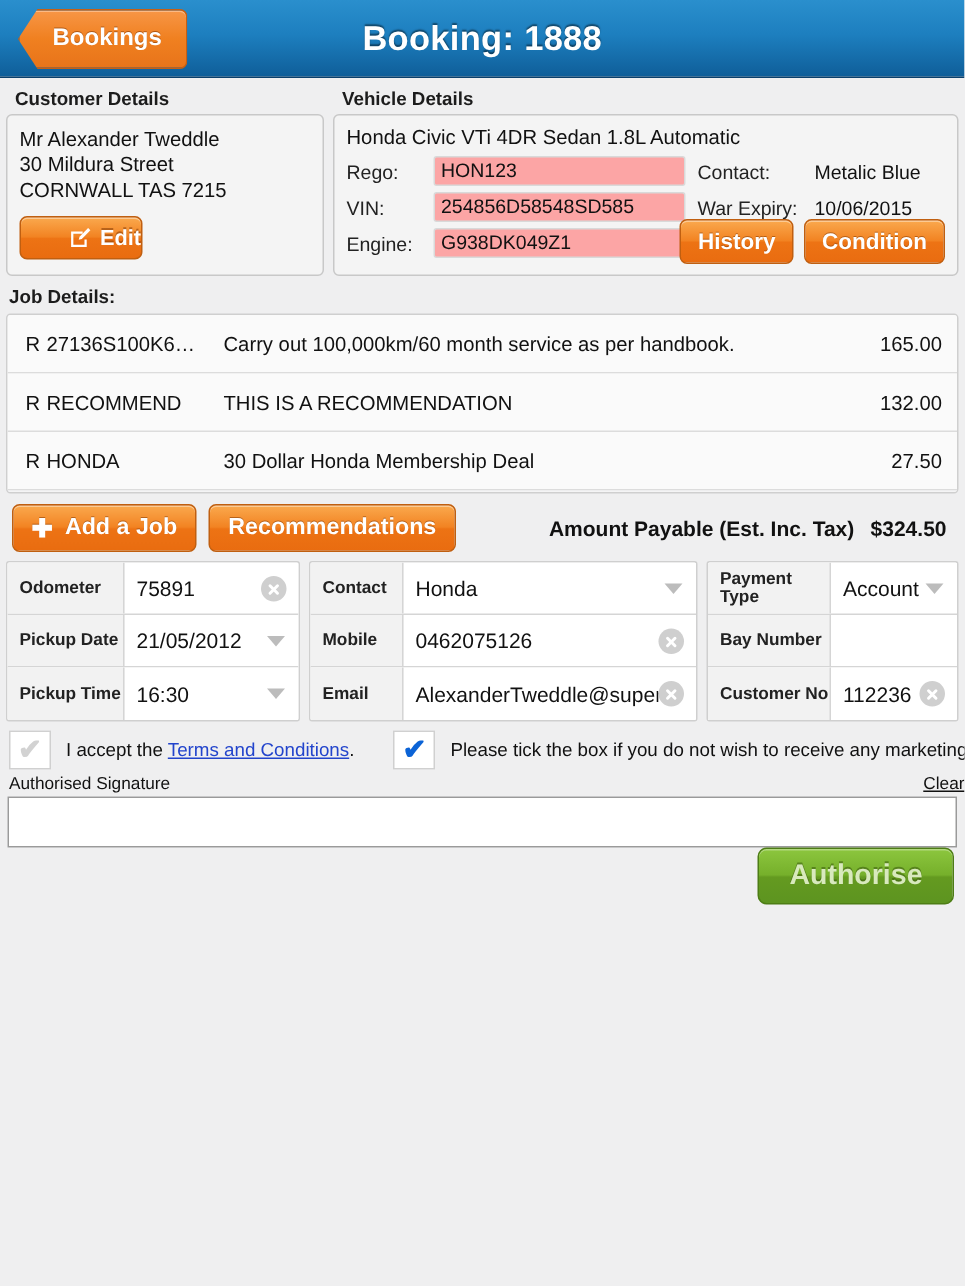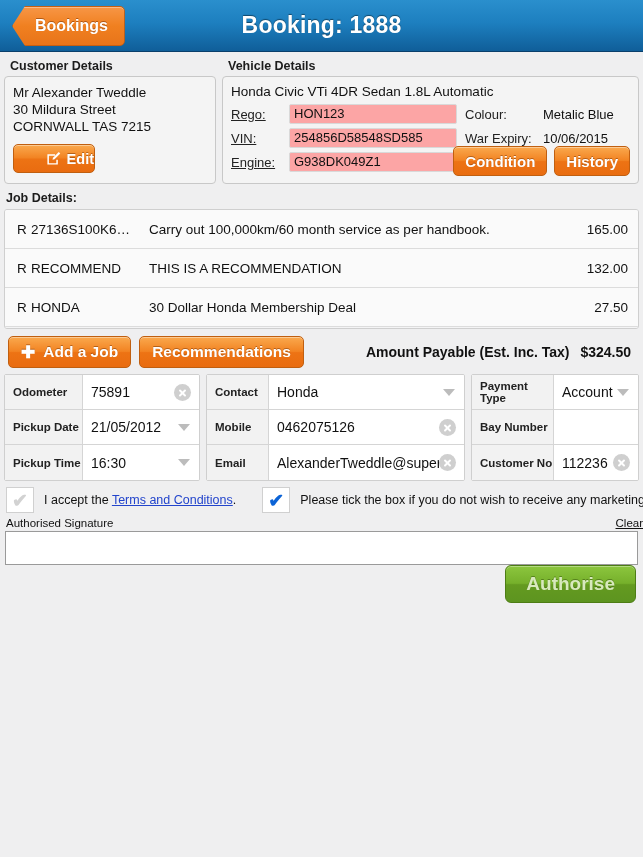--- a/index.html
+++ b/index.html
@@ -64,21 +64,21 @@
     box-shadow: inset 0 1px 0 rgba(255,255,255,.4);
     cursor: pointer; white-space: nowrap;
   }
   .edit-btn { margin-top: 9px; height: 29px; width: 82px; font-size: 14.5px; justify-content: flex-end; }
   .edit-ico { width: 15px; height: 15px; position: relative; display:inline-block; }
   .edit-ico svg { display:block; }
 
   .veh-name { font-size: 13.5px; color: #111; margin-bottom: 4px; }
   .veh-grid { font-size: 13px; color: #111; }
   .veh-line { display: flex; align-items: center; height: 22px; margin-bottom: 2px; }
-  .veh-lab { width: 58px; color: #222; flex: 0 0 58px; text-decoration: underline; }
+  .veh-lab { width: 58px; color: #222; flex: 0 0 58px; }
   .veh-val-box {
     background: #fca5a5; border: 1px solid #d9d9d9; border-radius: 2px;
     height: 20px; line-height: 18px; padding: 0 4px; width: 168px;
     font-size: 13px; overflow: hidden; white-space: nowrap;
   }
   .veh-lab2 { width: 86px; flex: 0 0 86px; padding-left: 8px; color: #222; }
   .veh-val2 { font-size: 13px; }
   .veh-btns { position: absolute; right: 8px; bottom: 7px; display: flex; gap: 7px; }
   .veh-btns .btn-orange { height: 30px; font-size: 15px; padding: 0 11px; }
 
@@ -208,40 +208,40 @@
     </div>
 
     <div class="panel panel-veh">
       <div class="panel-title">Vehicle Details</div>
       <div class="panel-box">
         <div class="veh-name">Honda Civic VTi 4DR Sedan 1.8L Automatic</div>
         <div class="veh-grid">
           <div class="veh-line">
             <span class="veh-lab">Rego:</span>
             <span class="veh-val-box">HON123</span>
-            <span class="veh-lab2">Colour:</span>
+            <span class="veh-lab2">Contact:</span>
             <span class="veh-val2">Metalic Blue</span>
           </div>
           <div class="veh-line">
             <span class="veh-lab">VIN:</span>
             <span class="veh-val-box">254856D58548SD585</span>
             <span class="veh-lab2">War Expiry:</span>
             <span class="veh-val2">10/06/2015</span>
           </div>
           <div class="veh-line">
             <span class="veh-lab">Engine:</span>
             <span class="veh-val-box">G938DK049Z1</span>
           </div>
         </div>
         <div class="veh-btns">
           <div class="btn-orange">
+            <span>History</span>
+          </div>
+          <div class="btn-orange">
             <span>Condition</span>
-          </div>
-          <div class="btn-orange">
-            <span>History</span>
           </div>
         </div>
       </div>
     </div>
   </div>
 
   <div class="job-head">Job Details:</div>
   <div class="job-list">
 
     <div class="job-row">

